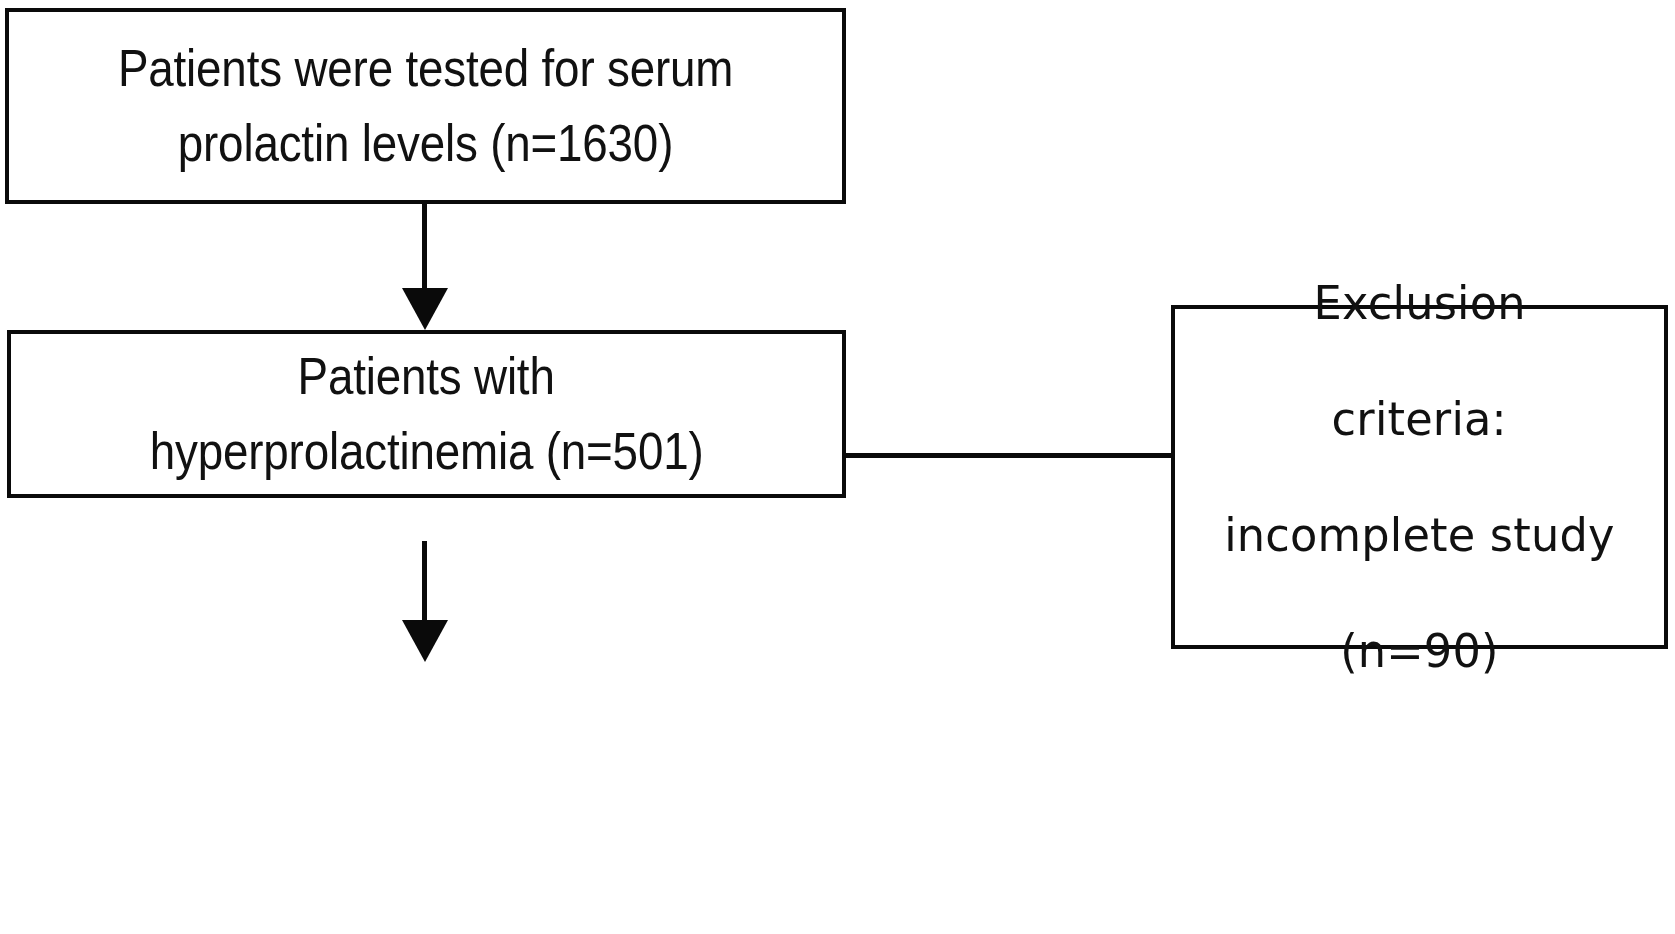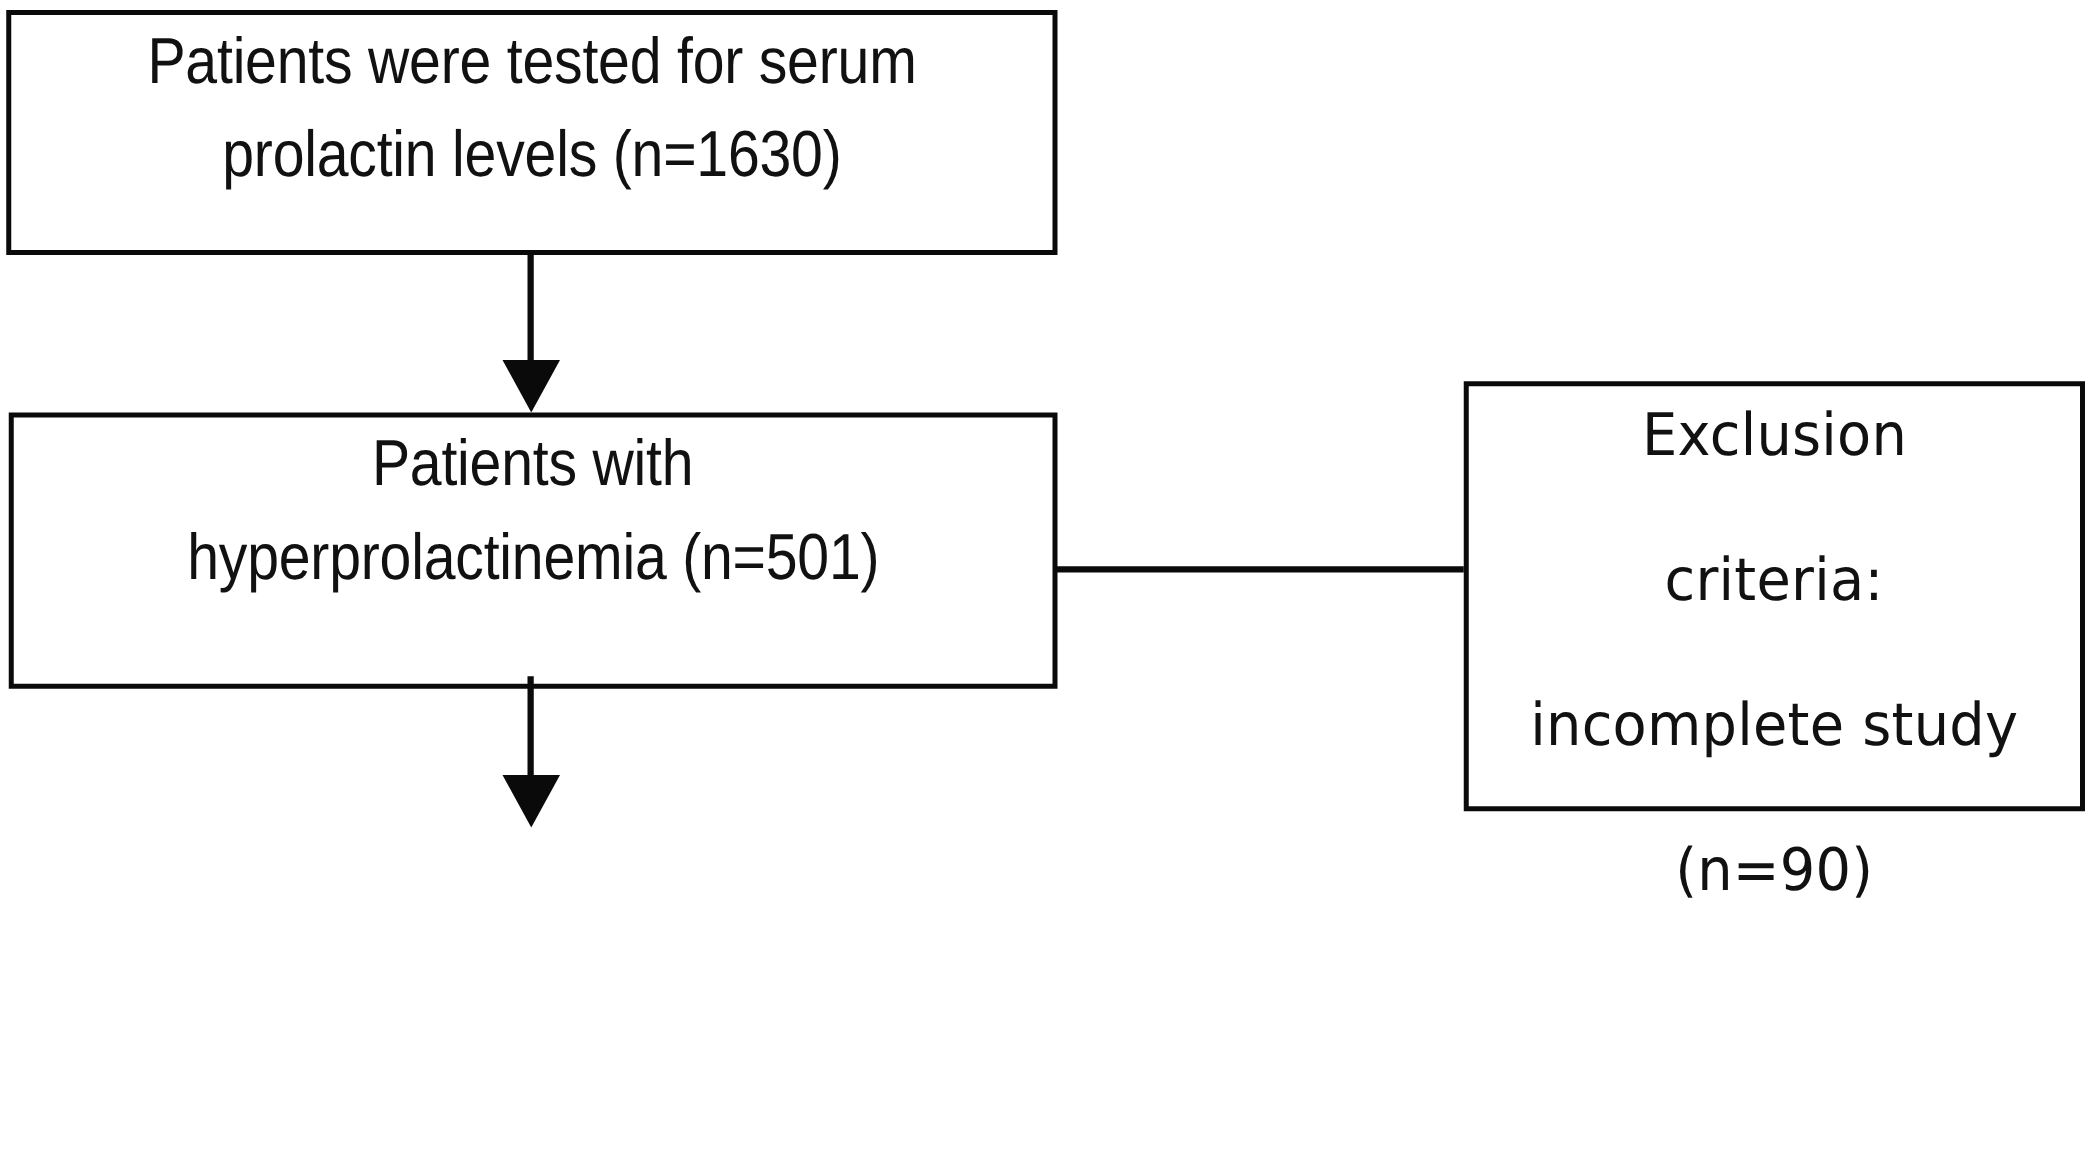--- a/index.html
+++ b/index.html
@@ -18,21 +18,21 @@
 
   
   .fbox {
     position: absolute;
     box-sizing: border-box;
     border: 4px solid #0a0a0a;
     background: #ffffff;
     display: flex;
     flex-direction: column;
     align-items: center;
-    justify-content: flex-start;
+    justify-content: center;
     text-align: center;
     color: #111111;
   }
   .fbox .line {
     display: block;
     white-space: nowrap;
   }
 
   
   .narrow {
@@ -51,21 +51,21 @@
     font-size: 47px;
     line-height: 80px;
     font-weight: 400;
     letter-spacing: 0.2px;
     transform: scaleX(0.95);
     transform-origin: center center;
   }
 
   
   #box-tested     { left: 5px;    top: 8px;   width: 841px; height: 196px; }
-  #box-hyper      { left: 7px;    top: 330px; width: 839px; height: 221px; }
+  #box-hyper      { left: 7px;    top: 330px; width: 839px; height: 168px; }
   #box-affil      { left: 5px;    top: 662px; width: 843px; height: 264px; }
   #box-exclusion  { left: 1171px; top: 305px; width: 497px; height: 344px; gap: 36px; }
 
   
   .vline {
     position: absolute;
     width: 5px;
     background: #0a0a0a;
     left: 422px;
   }

